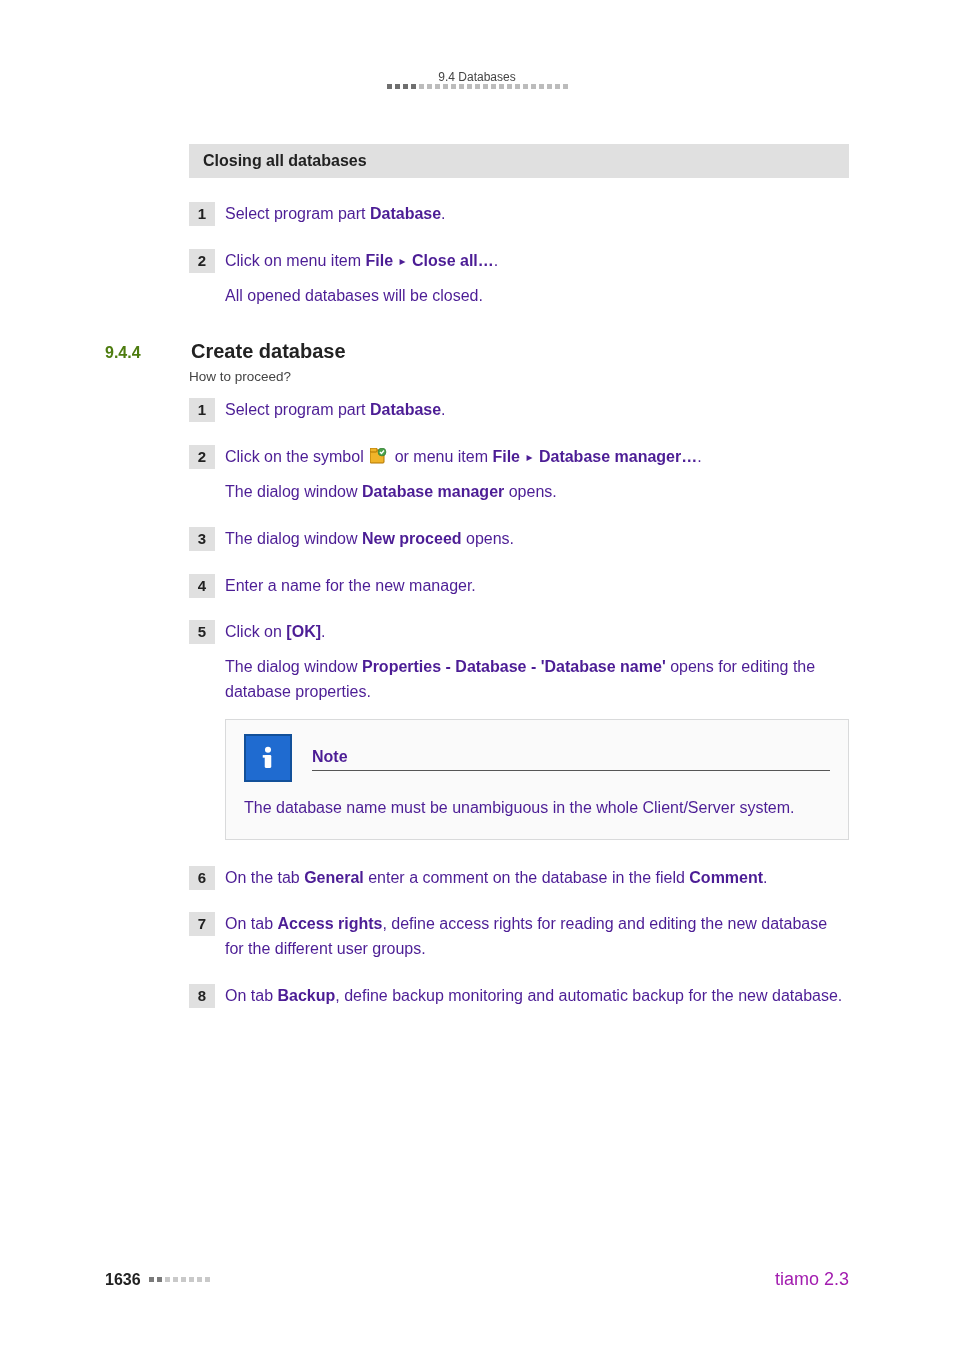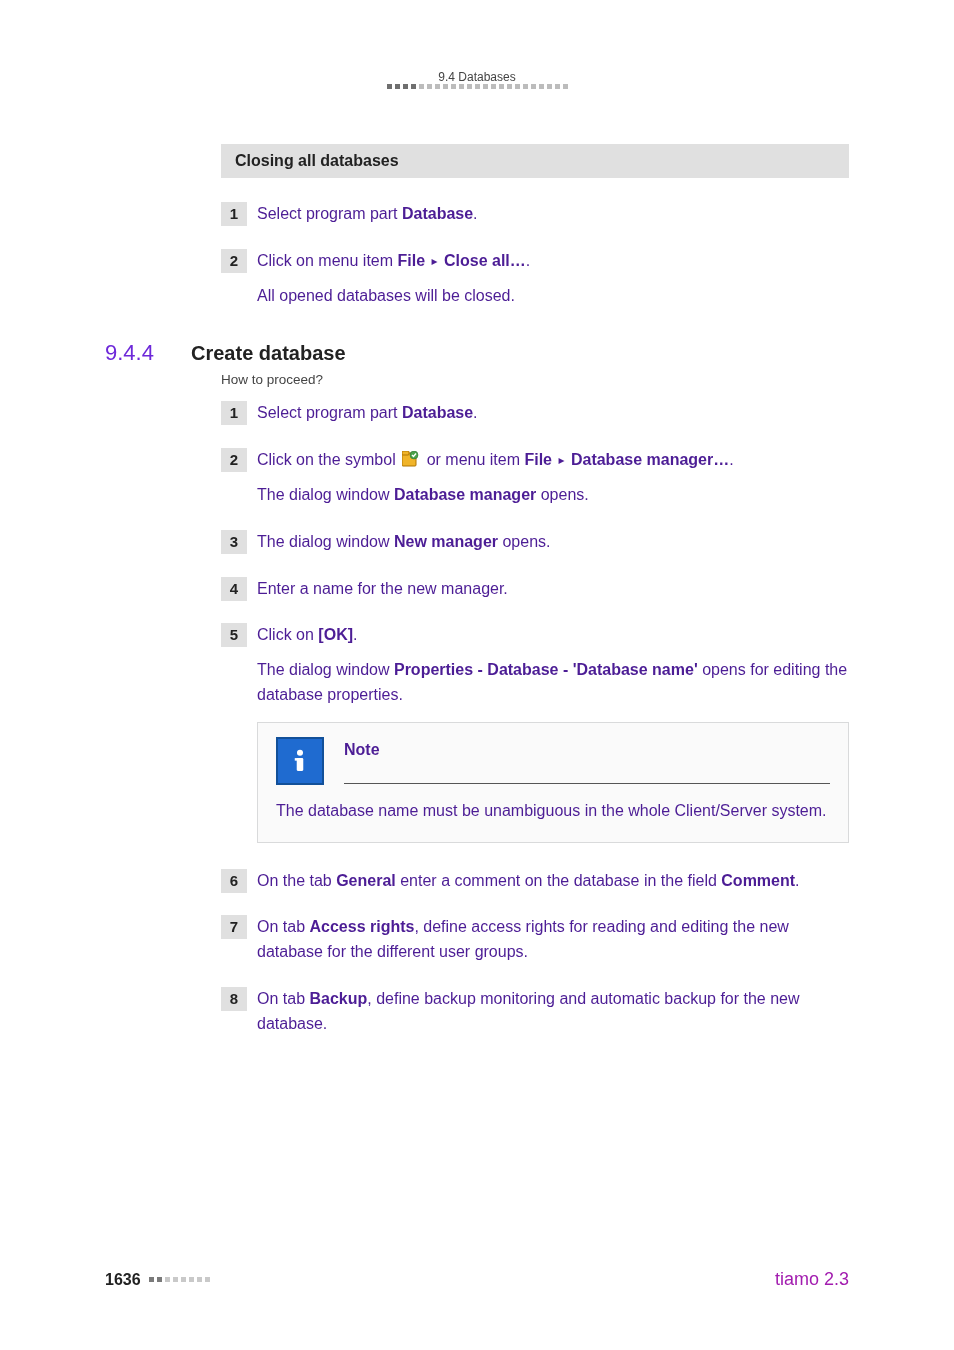--- a/index.html
+++ b/index.html
@@ -31,21 +31,21 @@
   }
   .header-dots span {
     width: 5px;
     height: 5px;
     background: #bcbcbc;
   }
   .header-dots span.dark {
     background: #6f6f6f;
   }
   .content {
-    margin-left: 116px;
+    margin-left: 84px;
   }
   .closing-header {
     background: #e0e0e0;
     padding: 8px 14px;
     font-weight: 700;
     font-size: 16px;
     color: #222;
     margin-bottom: 24px;
   }
   .step {
@@ -77,23 +77,23 @@
     margin-bottom: 0;
   }
   .section-row {
     display: flex;
     align-items: baseline;
     margin-top: 32px;
     margin-bottom: 6px;
   }
   .section-num {
     width: 86px;
-    font-weight: 400;
-    font-size: 22px;
-    color: #6d28d9;
+    font-weight: 700;
+    font-size: 16px;
+    color: #4d7c0f;
   }
   .section-title {
     font-weight: 700;
     font-size: 20px;
     color: #222;
   }
   .howto {
     font-size: 13.5px;
     color: #444;
     margin-bottom: 14px;
@@ -129,21 +129,21 @@
     background: #1f6bd0;
     border: 2px solid #125099;
     display: flex;
     align-items: center;
     justify-content: center;
     flex-shrink: 0;
   }
   .note-title-wrap {
     flex: 1;
     border-bottom: 1px solid #555;
-    padding-bottom: 20px;
+    padding-bottom: 0;
   }
   .note-title {
     font-weight: 700;
     font-size: 16px;
   }
   .note-body {
     font-size: 16px;
     line-height: 1.55;
   }
   .footer-row {
@@ -276,21 +276,21 @@
         <p>
           <span>The dialog window </span><b>Database manager</b><span> opens.</span>
         </p>
       </div>
     </div>
 
     <div class="step">
       <div class="step-num">3</div>
       <div class="step-body">
         <p>
-          <span>The dialog window </span><b>New manager</b><span> opens.</span>
+          <span>The dialog window </span><b>New proceed</b><span> opens.</span>
         </p>
       </div>
     </div>
 
     <div class="step">
       <div class="step-num">4</div>
       <div class="step-body">
         <p>Enter a name for the new manager.</p>
       </div>
     </div>

